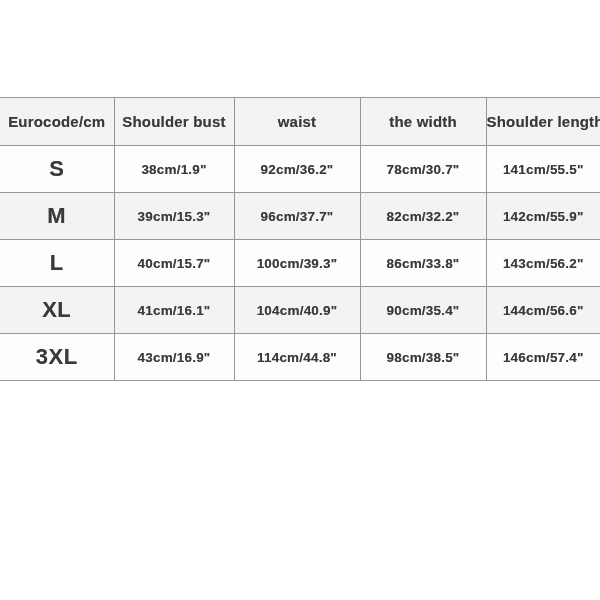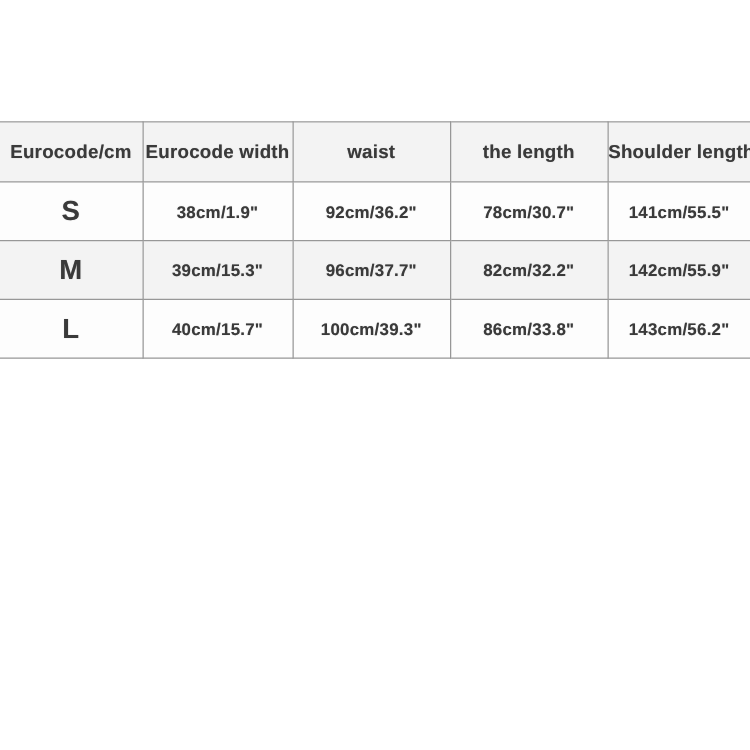--- a/index.html
+++ b/index.html
@@ -79,23 +79,23 @@
       <colgroup>
         <col class="c0">
           <col class="c1">
           <col class="c2">
           <col class="c3">
           <col class="c4">
       </colgroup>
       <thead>
         <tr>
           <th>Eurocode/cm</th>
-          <th>Eurocode width</th>
+          <th>Shoulder bust</th>
           <th>waist</th>
-          <th>the length</th>
+          <th>the width</th>
           <th>Shoulder length</th>
         </tr>
       </thead>
       <tbody>
         <tr>
           <td class="size-cell">S</td>
           <td>38cm/1.9"</td>
           <td>92cm/36.2"</td>
           <td>78cm/30.7"</td>
           <td>141cm/55.5"</td>
@@ -107,16 +107,30 @@
           <td>82cm/32.2"</td>
           <td>142cm/55.9"</td>
         </tr>
         <tr>
           <td class="size-cell">L</td>
           <td>40cm/15.7"</td>
           <td>100cm/39.3"</td>
           <td>86cm/33.8"</td>
           <td>143cm/56.2"</td>
         </tr>
+        <tr>
+          <td class="size-cell">XL</td>
+          <td>41cm/16.1"</td>
+          <td>104cm/40.9"</td>
+          <td>90cm/35.4"</td>
+          <td>144cm/56.6"</td>
+        </tr>
+        <tr>
+          <td class="size-cell">3XL</td>
+          <td>43cm/16.9"</td>
+          <td>114cm/44.8"</td>
+          <td>98cm/38.5"</td>
+          <td>146cm/57.4"</td>
+        </tr>
       </tbody>
     </table>
   </div>
 </div>
 
 </body></html>

